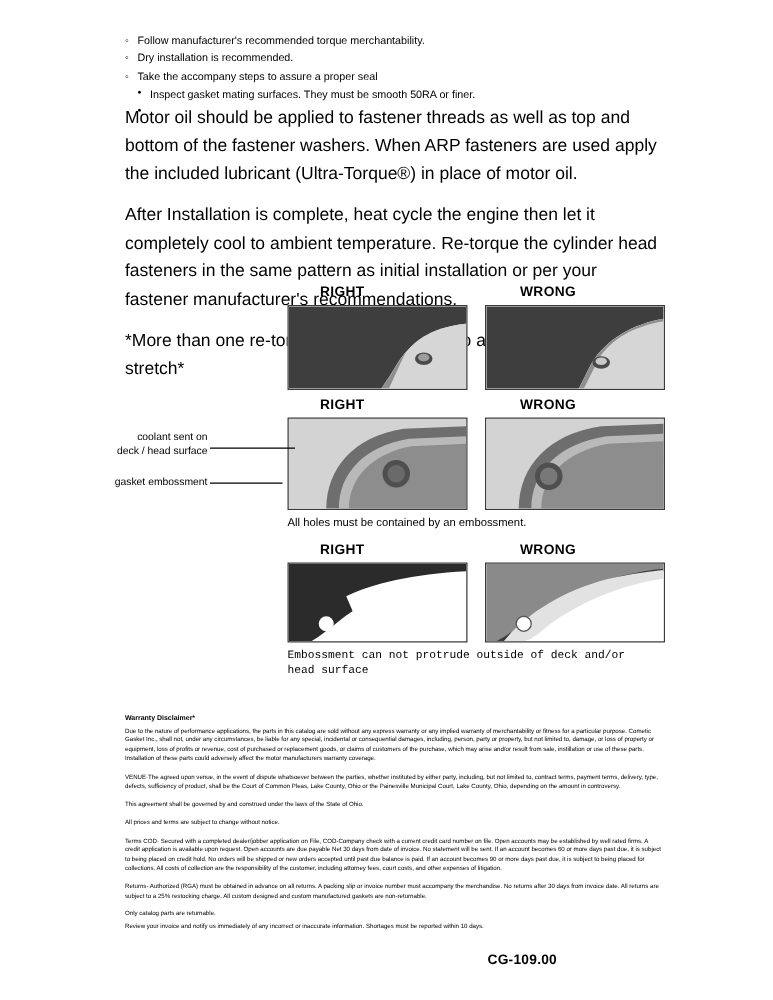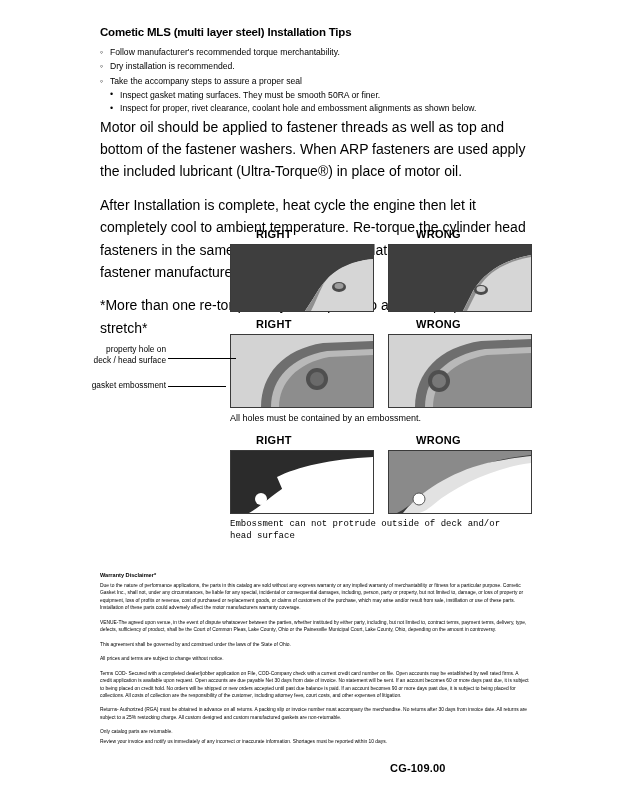--- a/index.html
+++ b/index.html
@@ -172,31 +172,30 @@
     font-weight: bold;
     letter-spacing: 0.2px;
   }
 </style>
 </head>
 <body>
 
 <div class="page">
 
   <div class="content">
-    <h1 class="title">Cometic MLS (multi layer steel) Installation Tips</h1>
 
     <ul class="bullet-list">
       <li><span class="marker">◦</span><span>Follow manufacturer's recommended torque merchantability.</span></li>
       <li><span class="marker">◦</span><span>Dry installation is recommended.</span></li>
       <li><span class="marker">◦</span><span>Take the accompany steps to assure a proper seal</span></li>
     </ul>
 
     <ul class="sub-list">
       <li><span class="marker">•</span><span>Inspect gasket mating surfaces.  They must be smooth 50RA or finer.</span></li>
-      <li><span class="marker">•</span><span>Inspect for proper, rivet clearance, coolant hole and embossment alignments as shown below.</span></li>
+      <li><span class="marker">•</span></li>
     </ul>
 
     <p class="para">Motor oil should be applied to fastener threads as well as top and bottom of the fastener washers. When ARP fasteners are used apply the included lubricant (Ultra-Torque®) in place of motor oil.</p>
     <p class="para">After Installation is complete, heat cycle the engine then let it completely cool to ambient temperature. Re-torque the cylinder head fasteners in the same pattern as initial installation or per your fastener manufacturer's recommendations.</p>
     <p class="para tight">*More than one re-torque may be required to achieve proper fastener stretch*</p>
   </div>
 
   <div class="figures">
 
     <div class="fig-row">
@@ -253,21 +252,21 @@
             <path d="M44,72 C44,46 64,26 98,20 L142,18 L142,72 Z" fill="#8d8d8d"></path>
             <circle cx="50" cy="46" r="11" fill="#4f4f4f"></circle>
             <circle cx="50" cy="46" r="7" fill="#787878"></circle>
           </svg>
         </div>
       </div>
       <div class="cap" style="margin-top:6px;">All holes must be contained by an embossment.</div>
 
       <div class="callouts">
         <div class="callout" style="left:14px; top:26px; width:152px;">
-          <span>property hole on</span><br>
+          <span>coolant sent on</span><br>
           <span>deck / head surface</span>
         </div>
         <div class="callout-line" style="left:168px; top:40px; width:68px;"></div>
 
         <div class="callout" style="left:14px; top:62px; width:152px;">
           <span>gasket embossment</span>
         </div>
         <div class="callout-line" style="left:168px; top:68px; width:58px;"></div>
       </div>
     </div>

